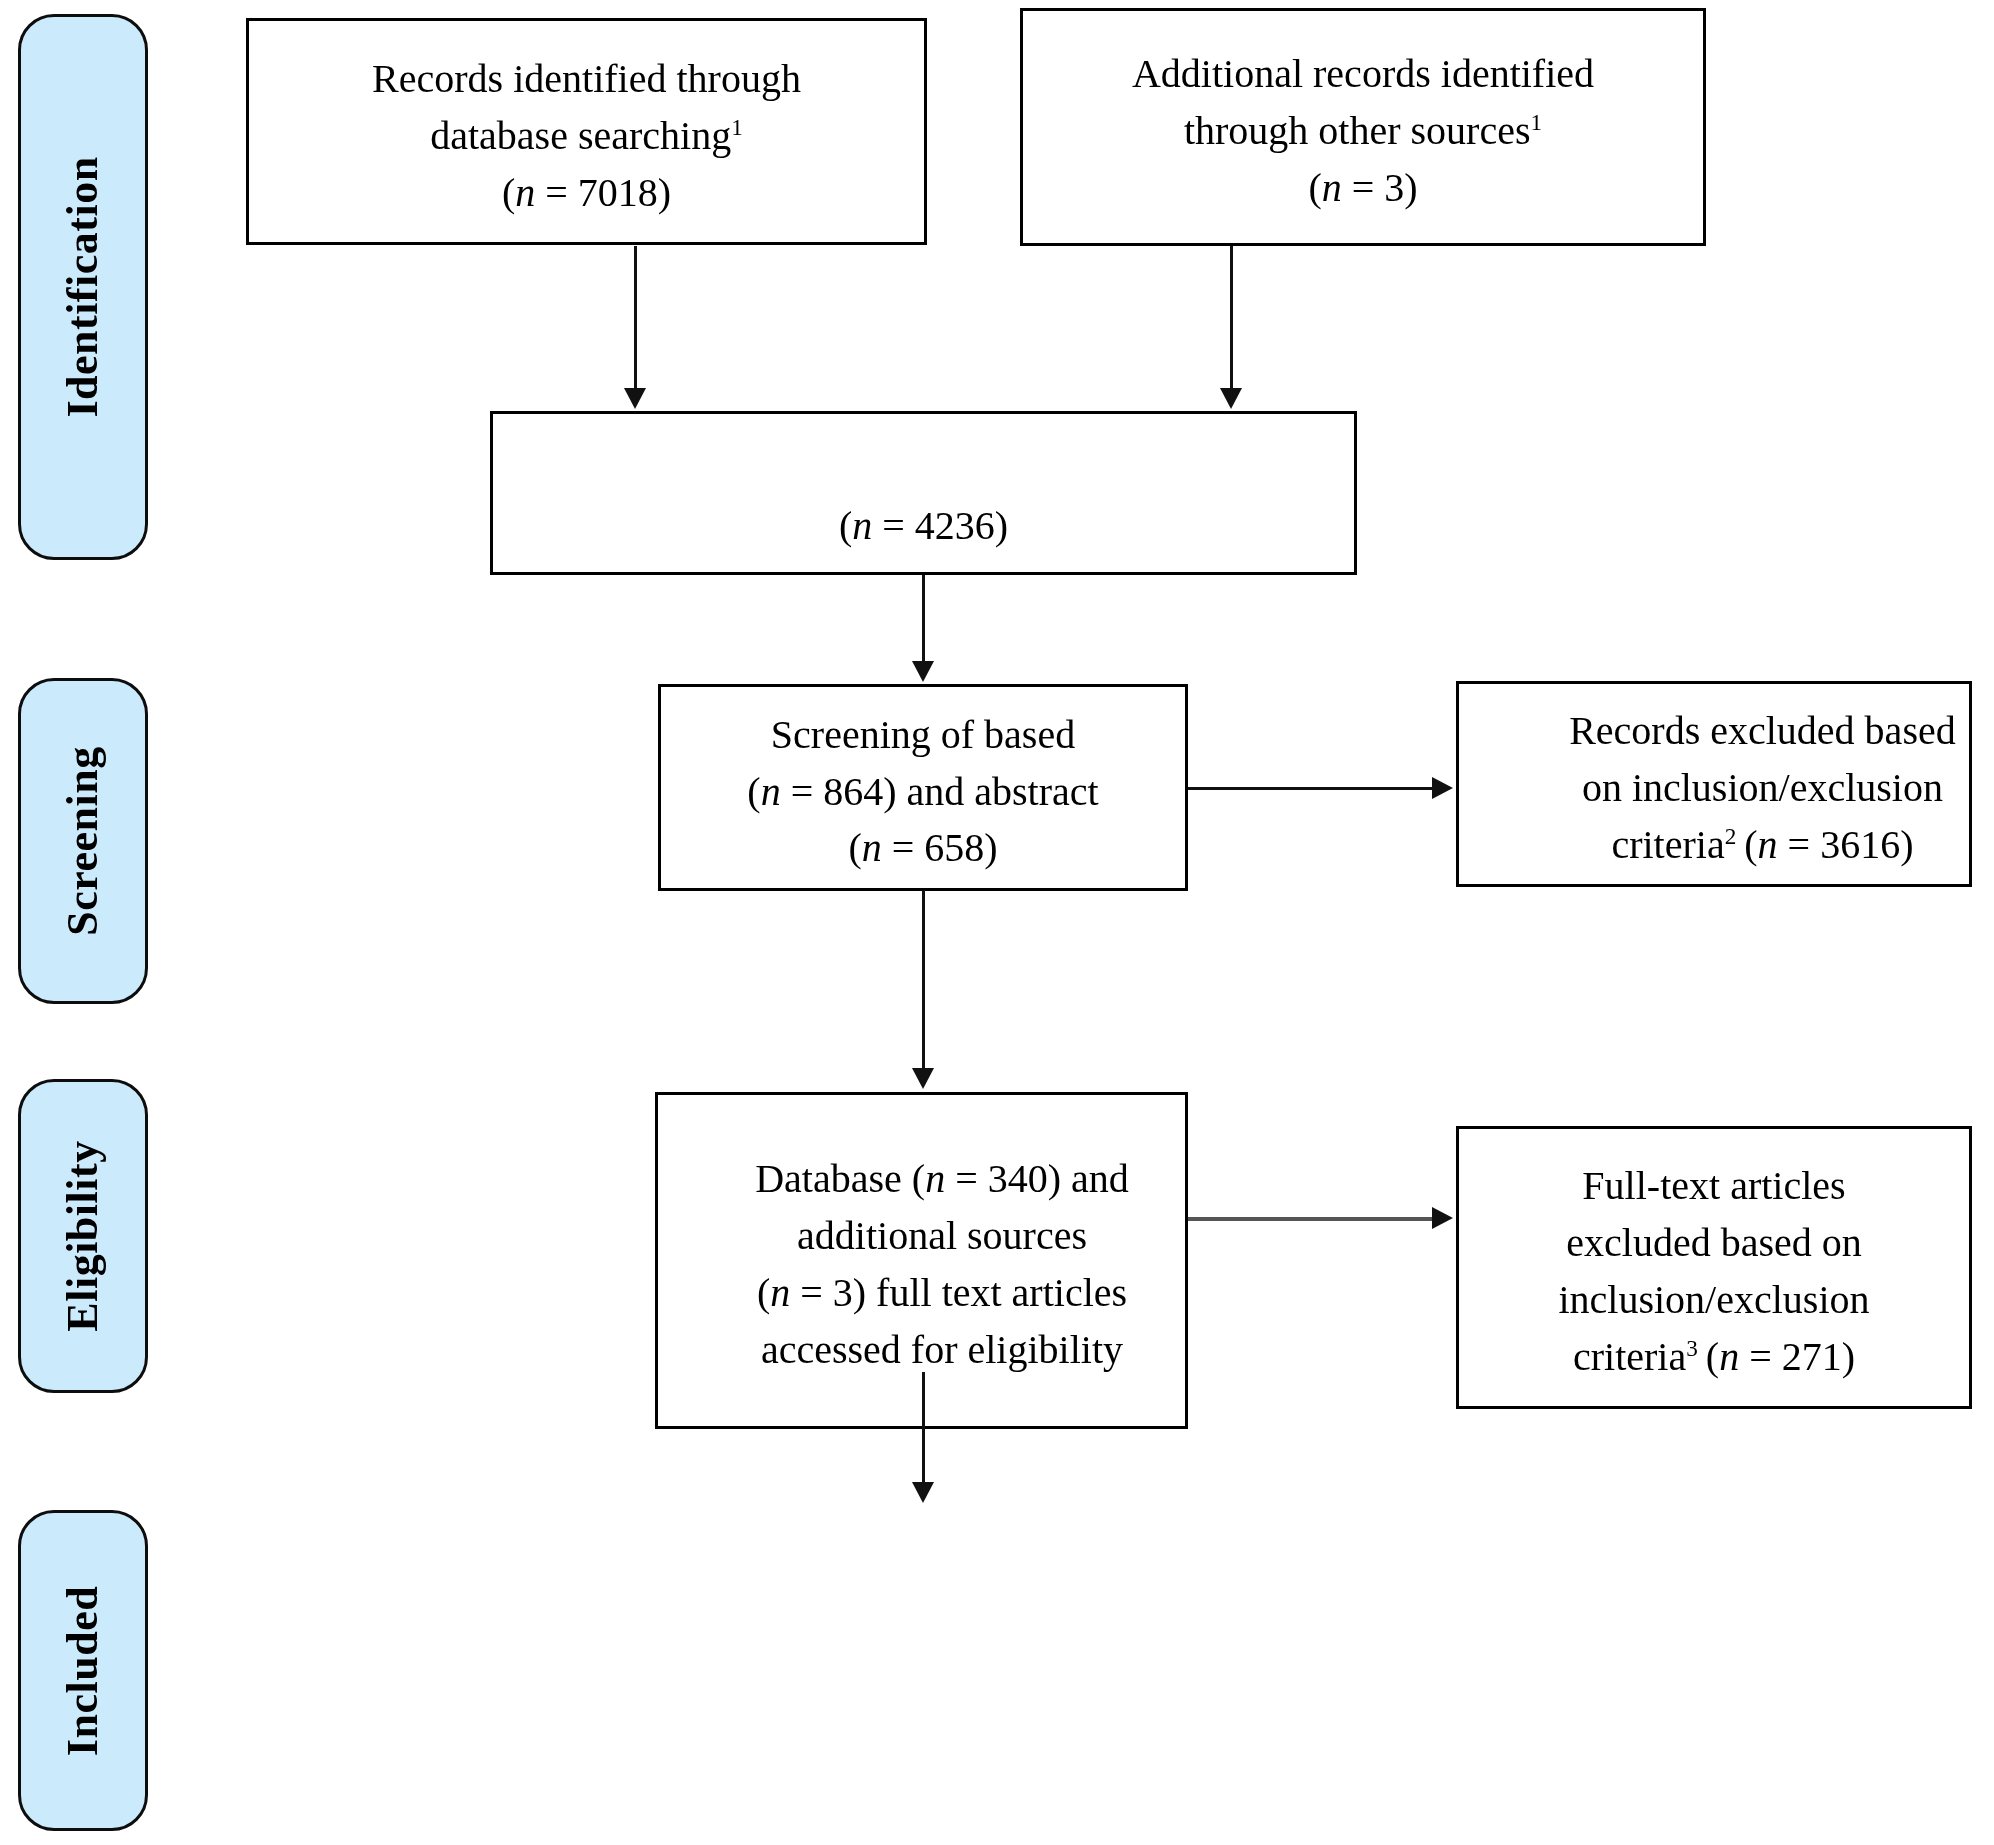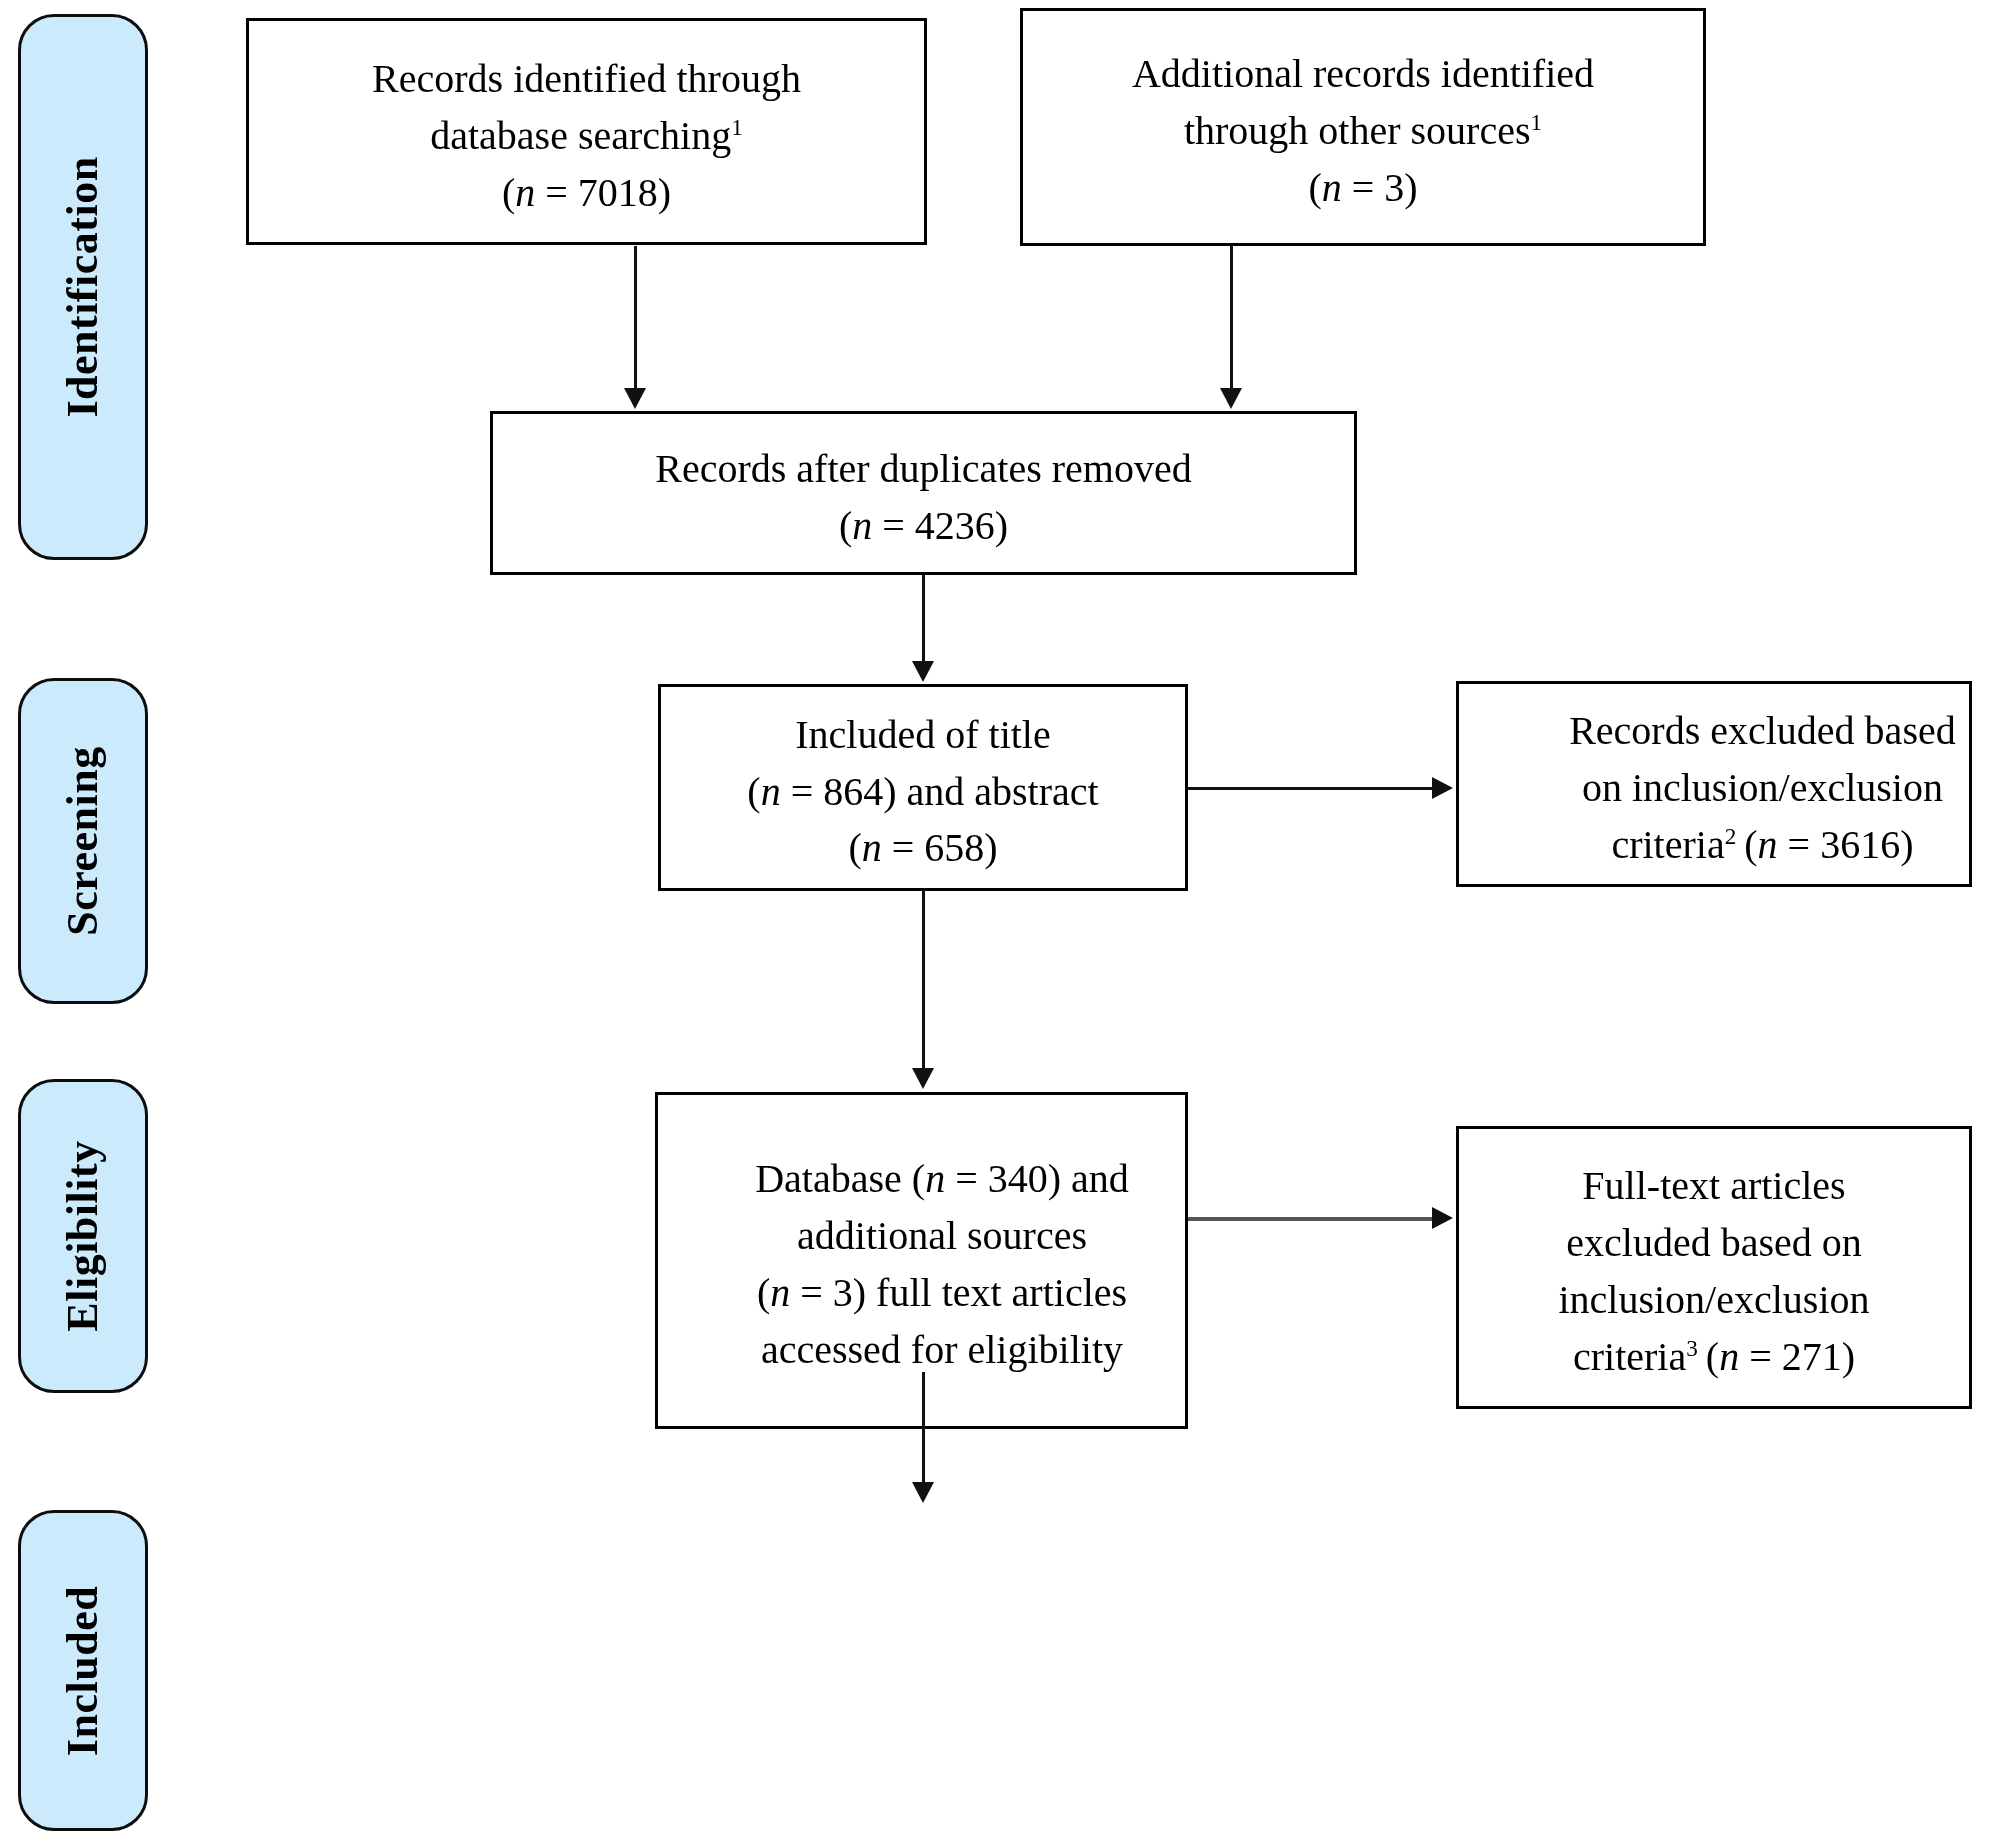--- a/index.html
+++ b/index.html
@@ -99,31 +99,31 @@
   </div>
 
   <div class="vline" style="left:634px; top:246px; height:143px;"></div>
   <div class="arrow-down" style="left:624px; top:388px;"></div>
 
   <div class="vline" style="left:1230px; top:246px; height:143px;"></div>
   <div class="arrow-down" style="left:1220px; top:388px;"></div>
 
   <div class="box" style="left:490px; top:411px; width:867px; height:164px;">
     <div class="txt">
-      <span>Records after duplicates removed</span><br>
+      <br>
       <span>(<i>n</i>&nbsp;=&nbsp;<span>4236</span>)</span>
     </div>
   </div>
 
   <div class="vline" style="left:922px; top:575px; height:87px;"></div>
   <div class="arrow-down" style="left:912px; top:661px;"></div>
 
   <div class="box" style="left:658px; top:684px; width:530px; height:207px;">
     <div class="txt">
-      <span>Included of title</span><br>
+      <span>Screening of based</span><br>
       <span>(<i>n</i>&nbsp;=&nbsp;<span>864</span>) and abstract</span><br>
       <span>(<i>n</i>&nbsp;=&nbsp;<span>658</span>)</span>
     </div>
   </div>
 
   <div class="hline" style="left:1188px; top:787px; width:245px;"></div>
   <div class="arrow-right" style="left:1432px; top:777px;"></div>
 
   <div class="box" style="left:1456px; top:681px; width:516px; height:206px;justify-content:flex-end;">
     <div class="txt">

